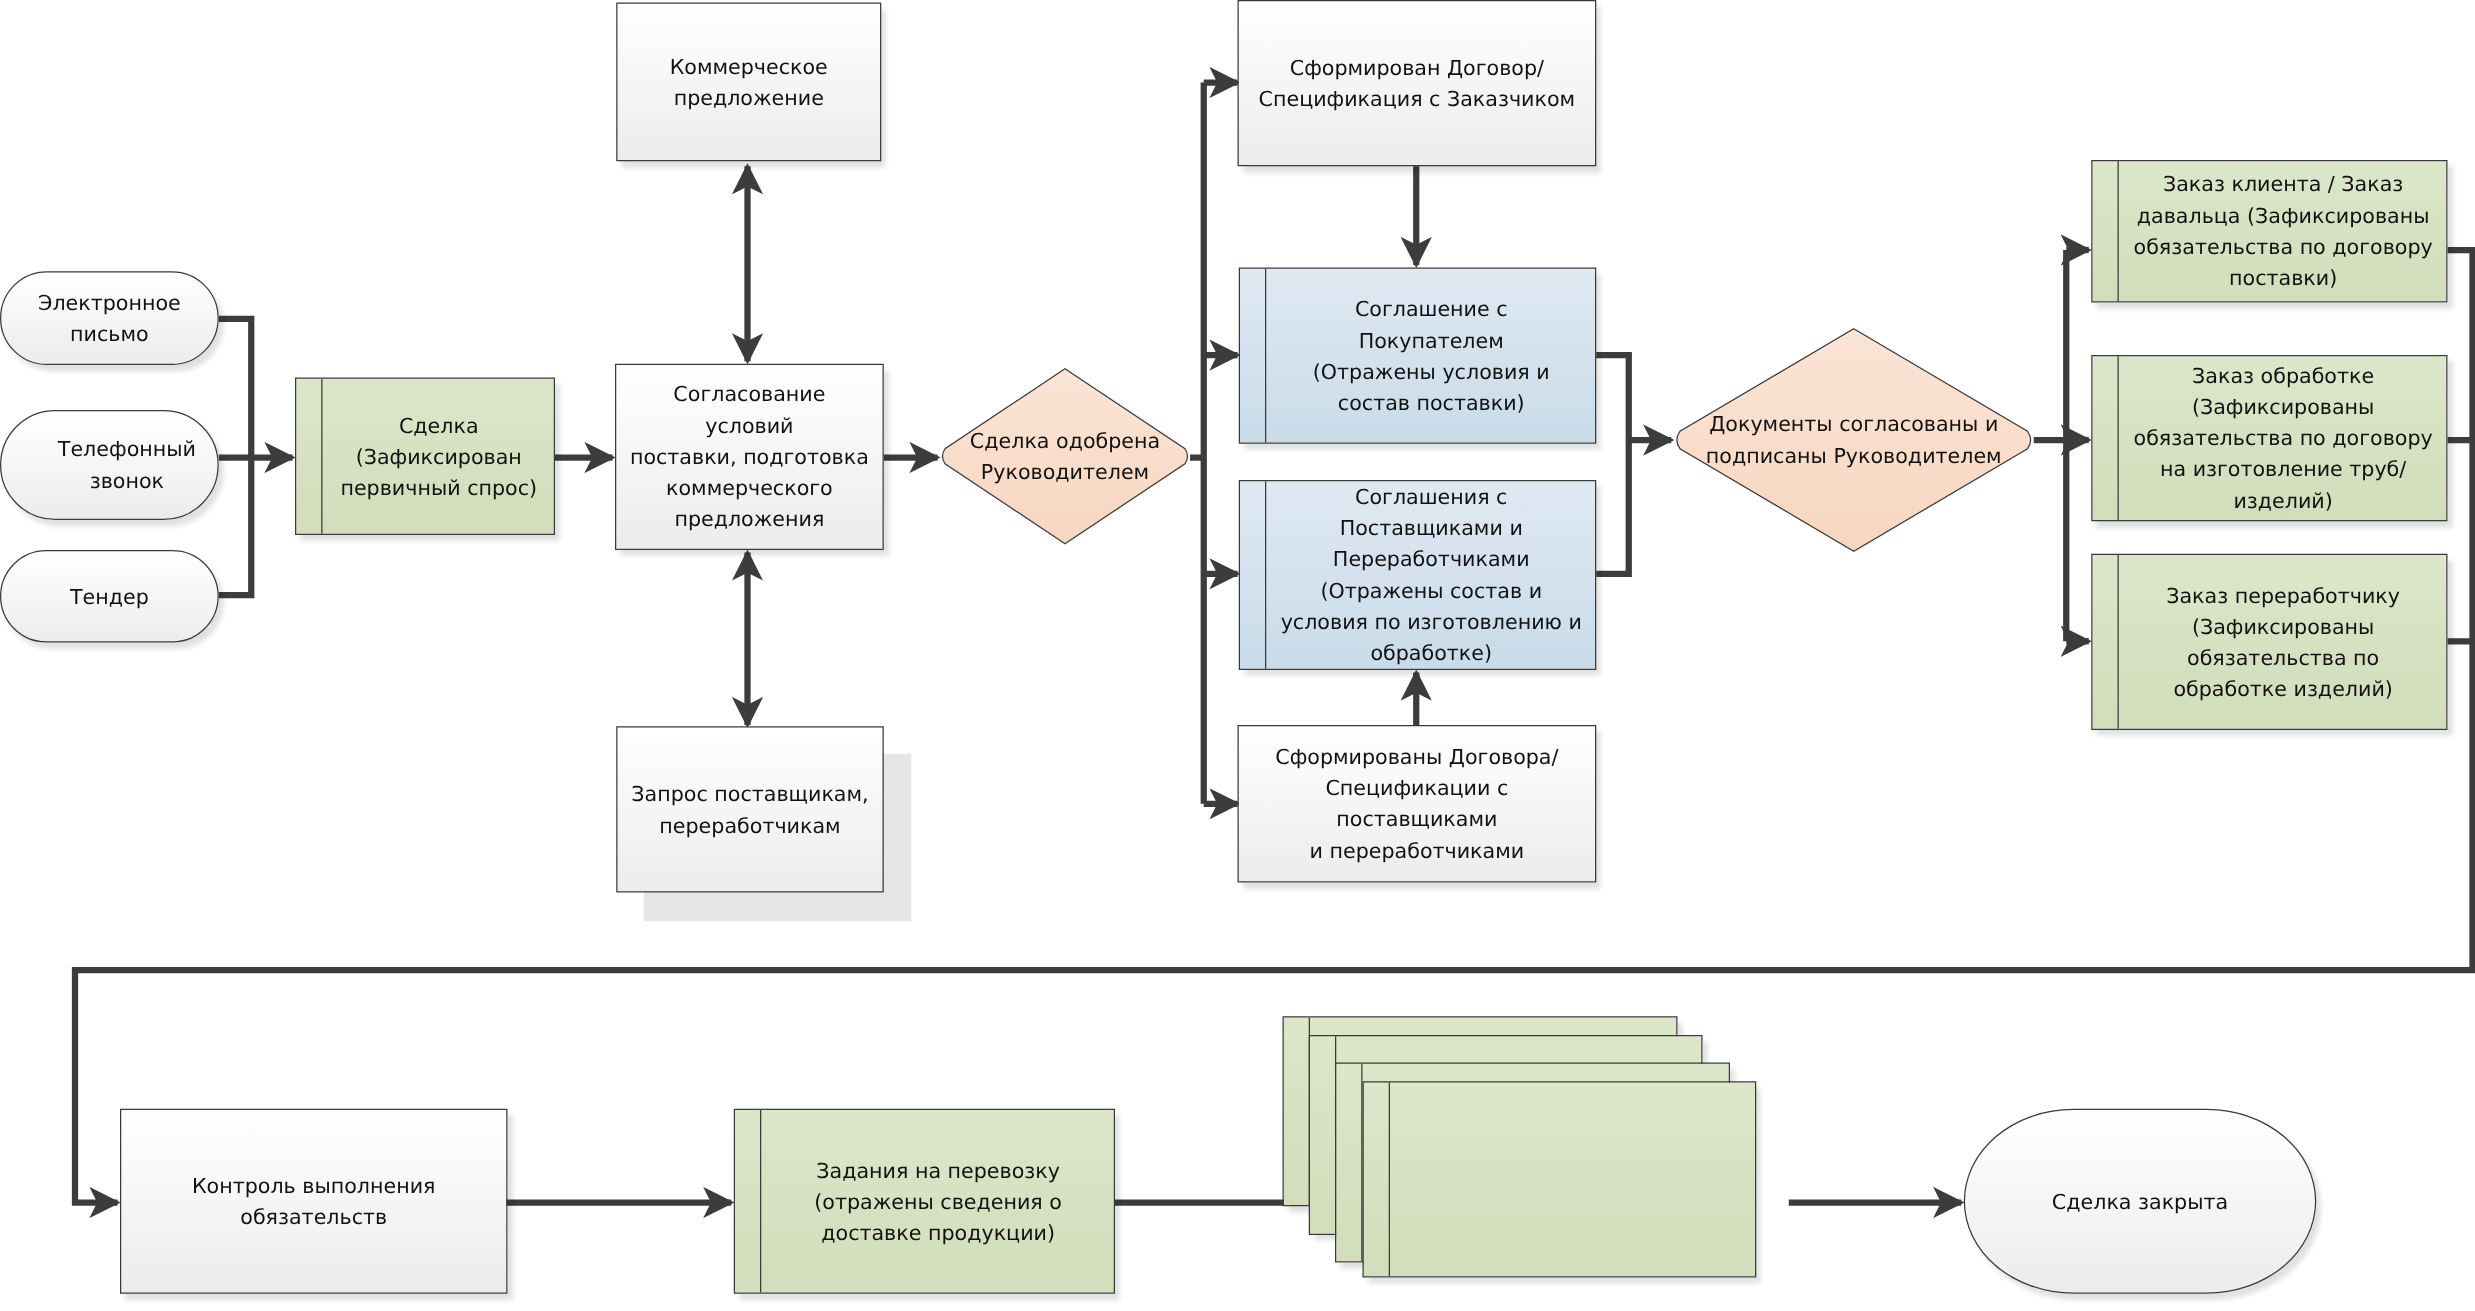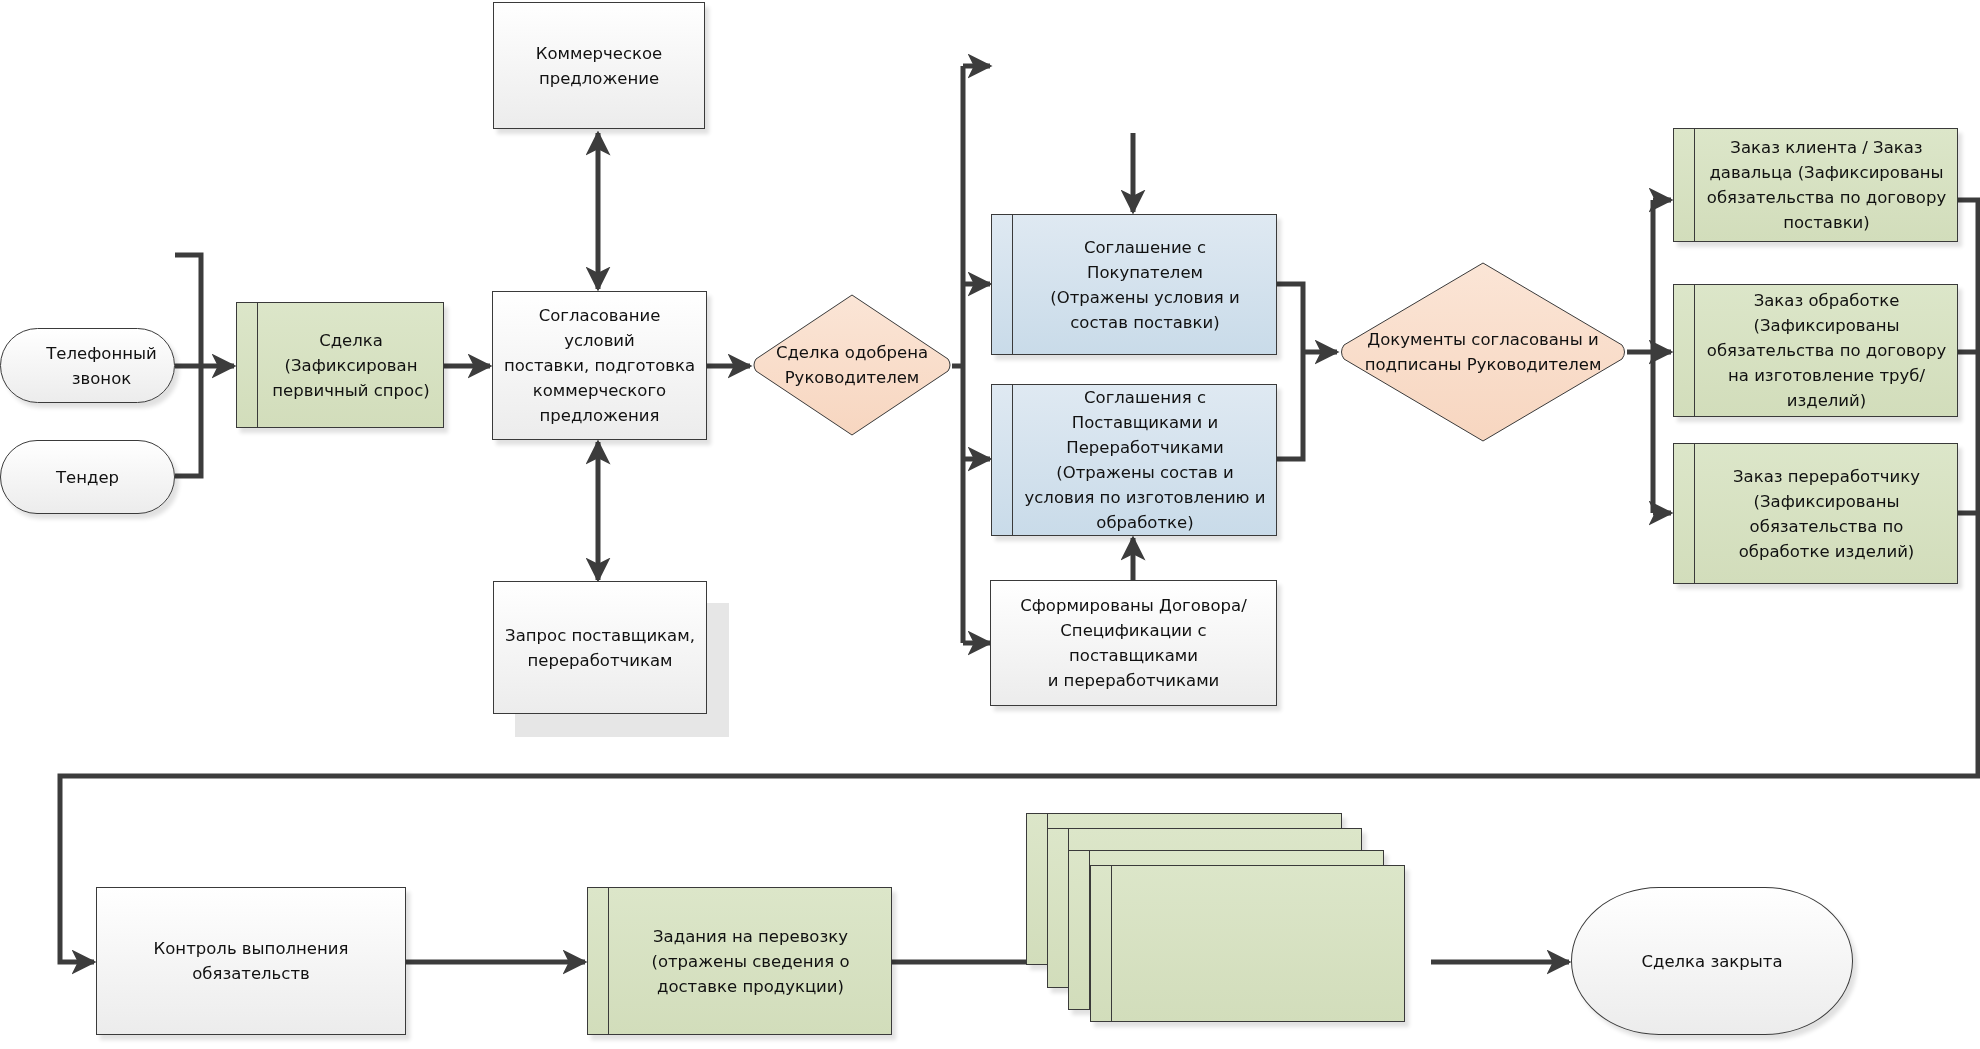--- a/index.html
+++ b/index.html
@@ -68,21 +68,25 @@
 
       <path d="M1958,200 H1978 V776 H60 V962 H94" marker-end="url(#arrow)"></path>
       <path d="M1958,352 H1978 M1958,513 H1978"></path>
 
       <path d="M403,962 H585" marker-end="url(#arrow)"></path>
       <path d="M892,962 H1113" marker-end="url(#arrow)"></path>
       <path d="M1431,962 H1569" marker-end="url(#arrow)"></path>
     </g>
   </svg>
 
-  <div class="node grey terminal" style="left:0;top:328px;width:175px;height:75px;padding-left:28px;">
+  <div class="node grey terminal" style="left:0;top:217px;width:175px;height:75px;">
+    <span class="label">Электронное
+письмо</span>
+  </div>
+  <div class="node grey terminal" style="left:0;top:328px;width:175px;height:88px;padding-left:28px;">
     <span class="label">Телефонный
 звонок</span>
   </div>
   <div class="node grey terminal" style="left:0;top:440px;width:175px;height:74px;">
     <span class="label">Тендер</span>
   </div>
 
   <div class="node green subproc" style="left:236px;top:302px;width:208px;height:126px;">
     <span class="label">Сделка
 (Зафиксирован
@@ -114,20 +118,24 @@
             <stop offset="0" stop-color="#fbe5d6"></stop>
             <stop offset="1" stop-color="#f7d6c0"></stop>
           </linearGradient>
         </defs>
       <path d="M100,0 L196,64 Q200,70 196,76 L100,140 L4,76 Q0,70 4,64 Z" fill="url(#peach1)" stroke="#3a3a3a" stroke-width="1"></path>
     </svg>
     <span class="label">Сделка одобрена
 Руководителем</span>
   </div>
 
+  <div class="node grey" style="left:990px;top:0;width:287px;height:133px;">
+    <span class="label">Сформирован Договор/
+Спецификация с Заказчиком</span>
+  </div>
 
   <div class="node blue subproc" style="left:991px;top:214px;width:286px;height:141px;">
     <span class="label">Соглашение с Покупателем
 (Отражены условия и
 состав поставки)</span>
   </div>
 
   <div class="node blue subproc" style="left:991px;top:384px;width:286px;height:152px;">
     <span class="label">Соглашения с
 Поставщиками и

